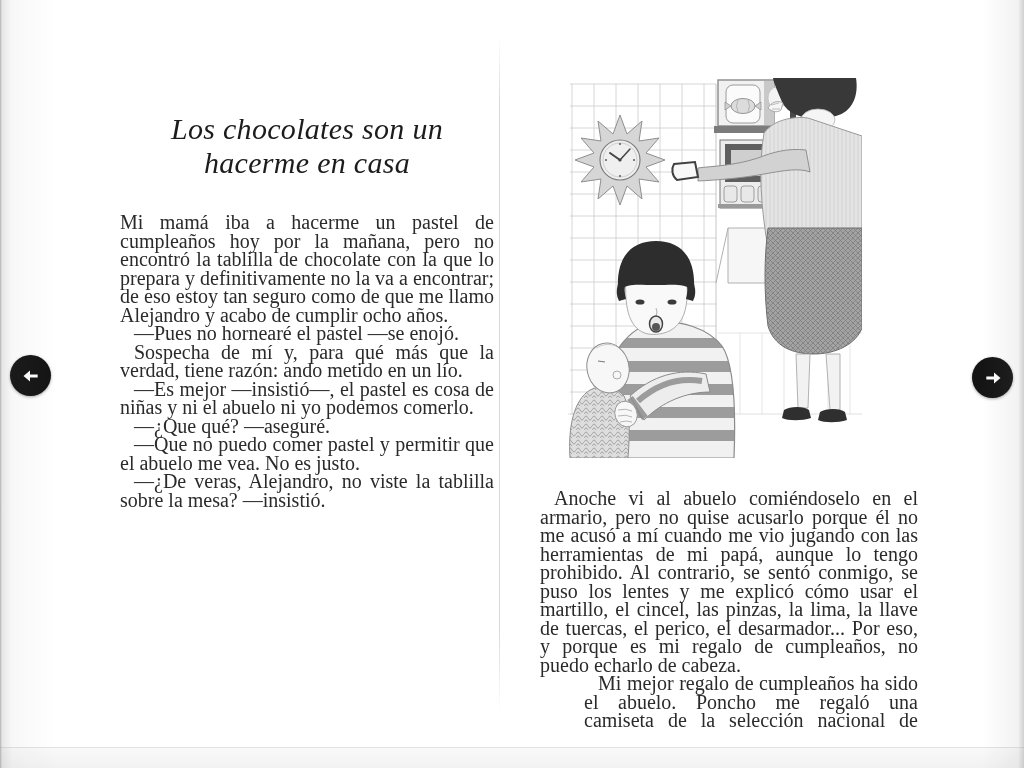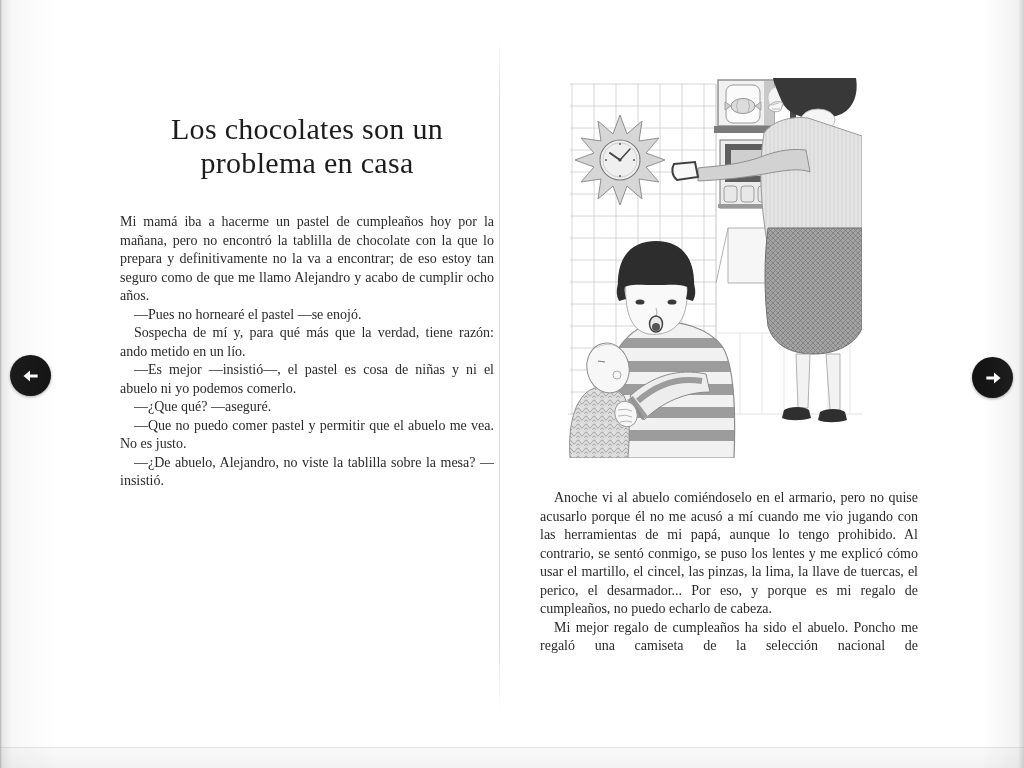--- a/index.html
+++ b/index.html
@@ -28,35 +28,35 @@
   
   .spine {
     position:absolute; left:499px; top:36px; width:1px; height:676px;
     background:linear-gradient(to bottom, rgba(0,0,0,0) 0%, rgba(0,0,0,.15) 10%, rgba(0,0,0,.15) 88%, rgba(0,0,0,0) 100%);
   }
 
   
   .page-left { position:absolute; left:120px; top:112px; width:374px; }
   .title {
     font-size:30px; line-height:34px; letter-spacing:.3px;
-    color:#1c1c1c; text-align:center; margin-bottom:33px;
+    color:#1c1c1c; text-align:center; margin-bottom:33px;font-style:italic;
   }
   .text {
-    font-size:14px; line-height:18.5px; color:#2a2a2a;
+    font-size:20px; line-height:18.5px; color:#2a2a2a;
     text-align:justify;
   }
   .text p { margin:0; text-indent:14px; }
   .page-left .text p:first-child { text-indent:0; }
 
   
   .page-right { position:absolute; left:540px; top:78px; width:378px; }
   .illus { width:294px; height:380px; margin-left:28px; }
   .illus svg { display:block; }
   .page-right .text { margin-top:31px; }
-  .page-right .text p:last-child { text-align-last:justify; }
+  .page-right .text p:last-child { text-align-last:justify;margin-left:44px; }
 
   
   .nav-btn {
     position:absolute; width:41px; height:41px; border-radius:50%;
     background:#141414; border:none; padding:0; cursor:pointer;
     display:flex; align-items:center; justify-content:center;
     box-shadow:0 1px 3px rgba(0,0,0,.35);
   }
   .nav-btn.prev { left:10px; top:355px; }
   .nav-btn.next { left:972px; top:357px; }
@@ -65,30 +65,30 @@
 </head>
 <body>
 
 <div class="stage">
 
   <div class="spine"></div>
 
   <div class="page-left">
     <div class="title">
       <div>Los chocolates son un</div>
-      <div>problema en casa</div>
+      <div>hacerme en casa</div>
     </div>
     <div class="text">
         <p>Mi mamá iba a hacerme un pastel de cumpleaños hoy por la mañana, pero no encontró la tablilla de chocolate con la que lo prepara y definitivamente no la va a encontrar; de eso estoy tan seguro como de que me llamo Alejandro y acabo de cumplir ocho años.</p>
         <p>—Pues no hornearé el pastel —se enojó.</p>
         <p>Sospecha de mí y, para qué más que la verdad, tiene razón: ando metido en un lío.</p>
         <p>—Es mejor —insistió—, el pastel es cosa de niñas y ni el abuelo ni yo podemos comerlo.</p>
         <p>—¿Que qué? —aseguré.</p>
         <p>—Que no puedo comer pastel y permitir que el abuelo me vea. No es justo.</p>
-        <p>—¿De abuelo, Alejandro, no viste la tablilla sobre la mesa? —insistió.</p>
+        <p>—¿De veras, Alejandro, no viste la tablilla sobre la mesa? —insistió.</p>
       </div>
   </div>
 
   <div class="page-right">
     <div class="illus" role="img" aria-label="Dibujo a lápiz: un niño abraza a su abuelo mientras su mamá, de espaldas, busca en la alacena de la cocina bajo un reloj de pared en forma de sol">
       <svg width="294" height="380" viewBox="0 0 294 380" xmlns="http://www.w3.org/2000/svg">
         <defs>
           <pattern id="xh" width="5" height="5" patternUnits="userSpaceOnUse">
             <rect width="5" height="5" fill="#a3a3a3"></rect>
             <path d="M0 0 L5 5 M5 0 L0 5" stroke="#787878" stroke-width="0.7"></path>

